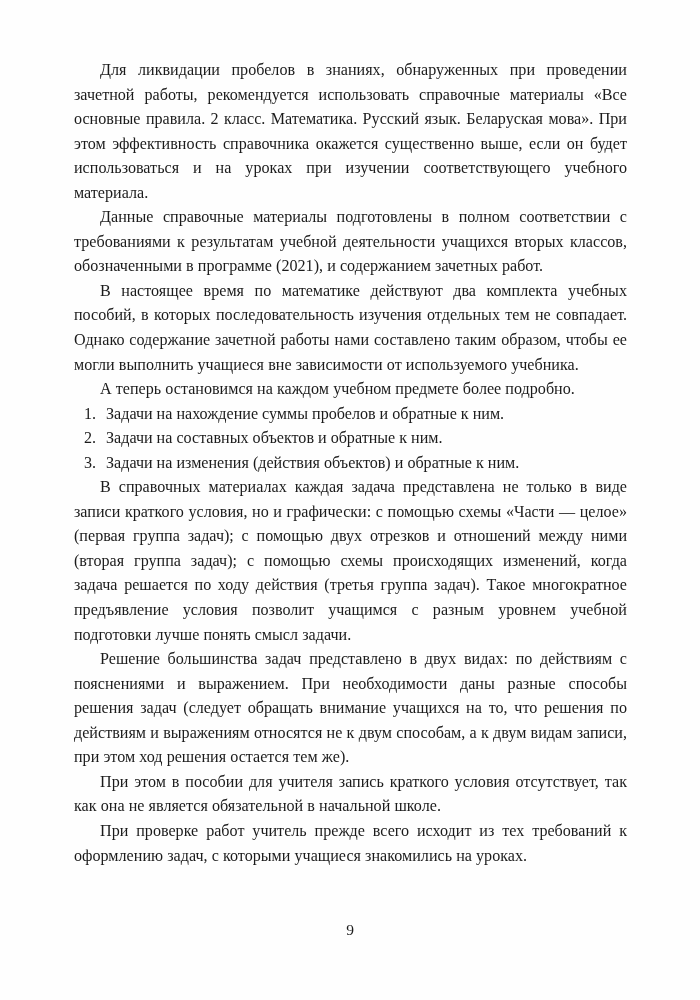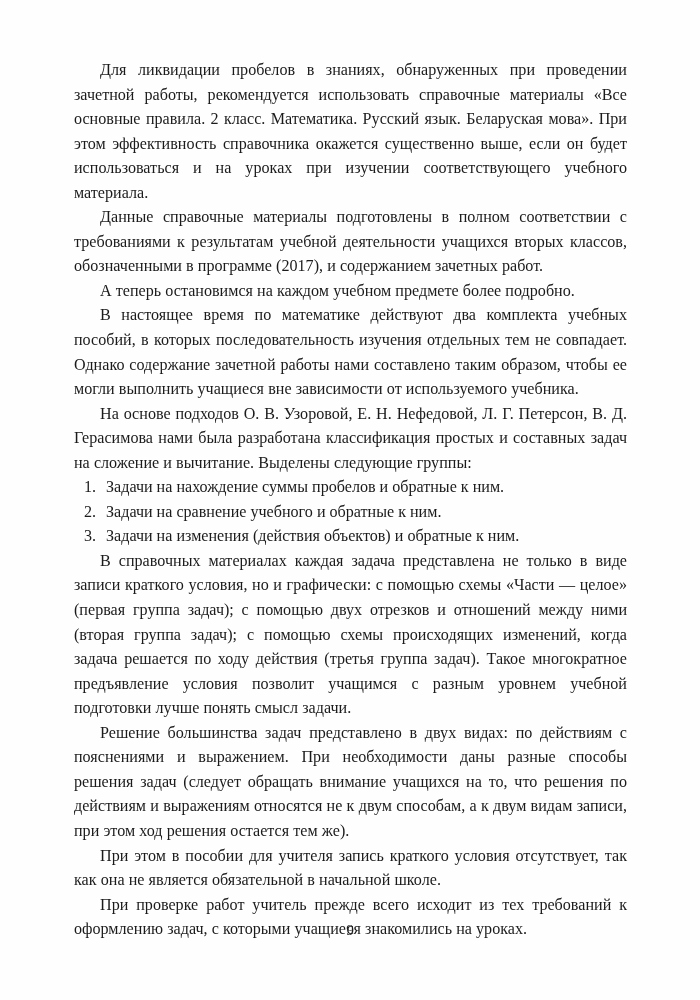--- a/index.html
+++ b/index.html
@@ -74,33 +74,32 @@
   }
 </style>
 </head>
 <body>
 
 <div class="page">
 
   <div class="text-block">
 
     <p class="para">Для ликвидации пробелов в знаниях, обнаруженных при проведении зачетной работы, рекомендуется использовать справочные материалы «Все основные правила. 2 класс. Математика. Русский язык. Беларуская мова». При этом эффективность справочника окажется существенно выше, если он будет использоваться и на уроках при изучении соответствующего учебного материала.</p>
-    <p class="para">Данные справочные материалы подготовлены в полном соответствии с требованиями к результатам учебной деятельности учащихся вторых классов, обозначенными в программе (2017), и содержанием зачетных работ.</p>
+    <p class="para">Данные справочные материалы подготовлены в полном соответствии с требованиями к результатам учебной деятельности учащихся вторых классов, обозначенными в программе (2021), и содержанием зачетных работ.</p>
+    <p class="para">В настоящее время по математике действуют два комплекта учебных пособий, в которых последовательность изучения отдельных тем не совпадает. Однако содержание зачетной работы нами составлено таким образом, чтобы ее могли выполнить учащиеся вне зависимости от используемого учебника.</p>
     <p class="para">А теперь остановимся на каждом учебном предмете более подробно.</p>
-    <p class="para">В настоящее время по математике действуют два комплекта учебных пособий, в которых последовательность изучения отдельных тем не совпадает. Однако содержание зачетной работы нами составлено таким образом, чтобы ее могли выполнить учащиеся вне зависимости от используемого учебника.</p>
-    <p class="para">На основе подходов О. В. Узоровой, Е. Н. Нефедовой, Л. Г. Петерсон, В. Д. Герасимова нами была разработана классификация простых и составных задач на сложение и вычитание. Выделены следующие группы:</p>
 
     <ol class="task-list">
       <li>
         <span class="num">1.</span>
         <span class="item-text">Задачи на нахождение суммы пробелов и обратные к ним.</span>
       </li>
       <li>
         <span class="num">2.</span>
-        <span class="item-text">Задачи на сравнение учебного и обратные к ним.</span>
+        <span class="item-text">Задачи на составных объектов и обратные к ним.</span>
       </li>
       <li>
         <span class="num">3.</span>
         <span class="item-text">Задачи на изменения (действия объектов) и обратные к ним.</span>
       </li>
     </ol>
 
     <p class="para">В справочных материалах каждая задача представлена не только в виде записи краткого условия, но и графически: с помощью схемы «Части — целое» (первая группа задач); с помощью двух отрезков и отношений между ними (вторая группа задач); с помощью схемы происходящих изменений, когда задача решается по ходу действия (третья группа задач). Такое многократное предъявление условия позволит учащимся с разным уровнем учебной подготовки лучше понять смысл задачи.</p>
     <p class="para">Решение большинства задач представлено в двух видах: по действиям с пояснениями и выражением. При необходимости даны разные способы решения задач (следует обращать внимание учащихся на то, что решения по действиям и выражениям относятся не к двум способам, а к двум видам записи, при этом ход решения остается тем же).</p>
     <p class="para">При этом в пособии для учителя запись краткого условия отсутствует, так как она не является обязательной в начальной школе.</p>

